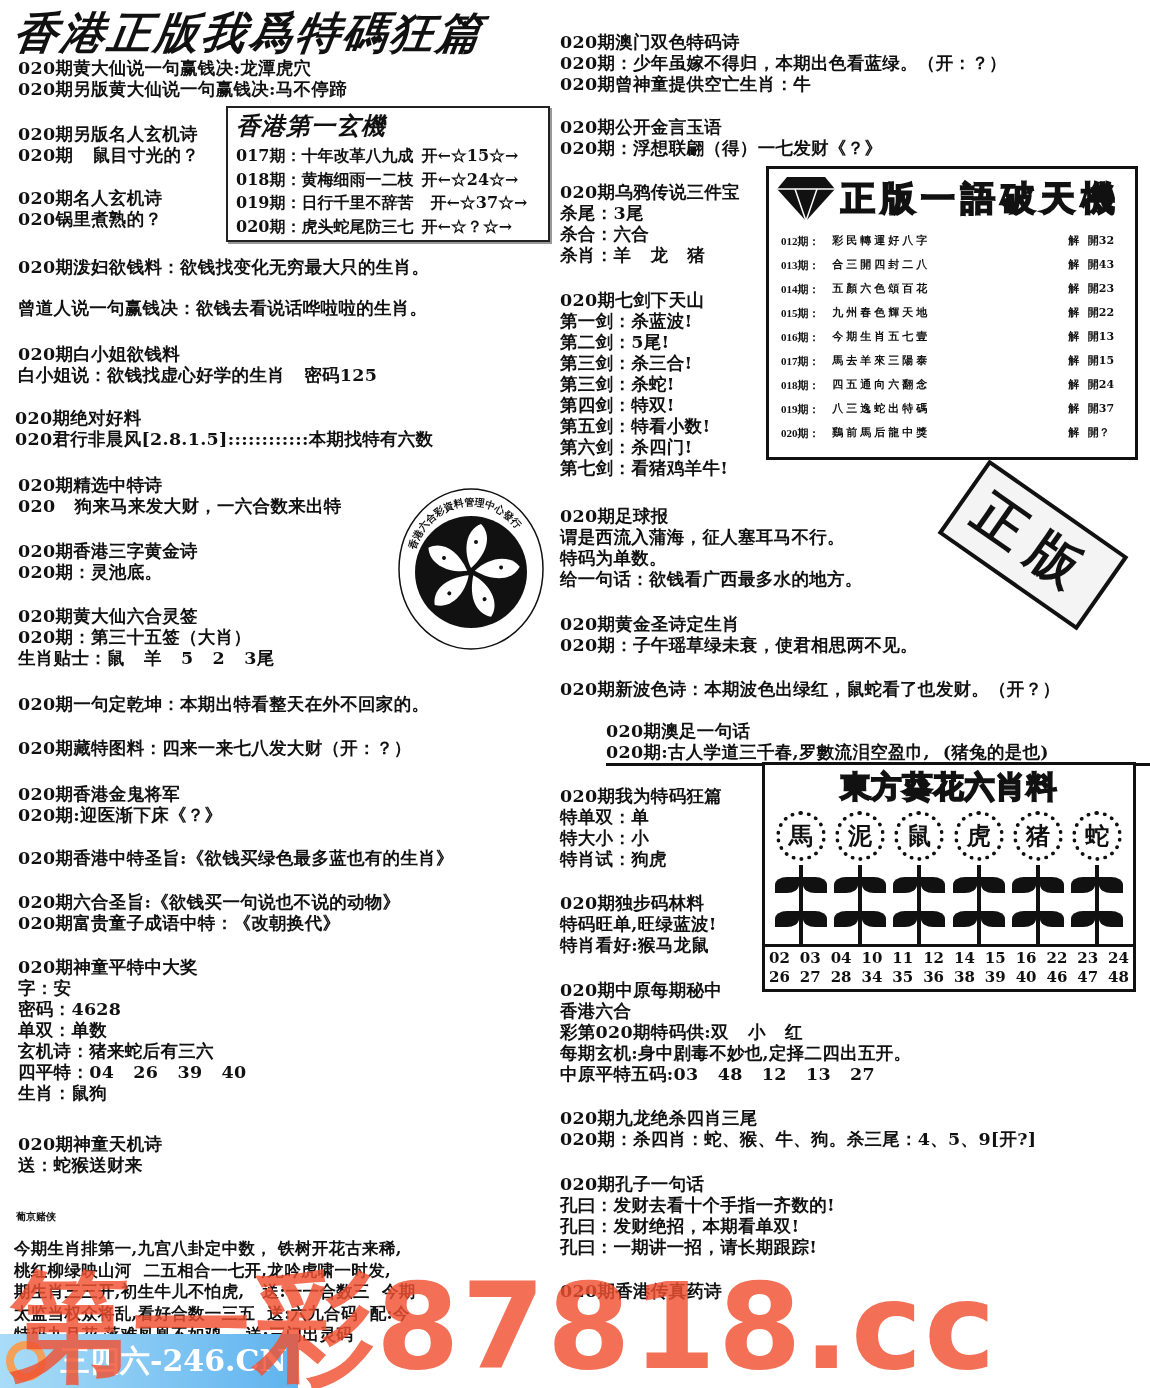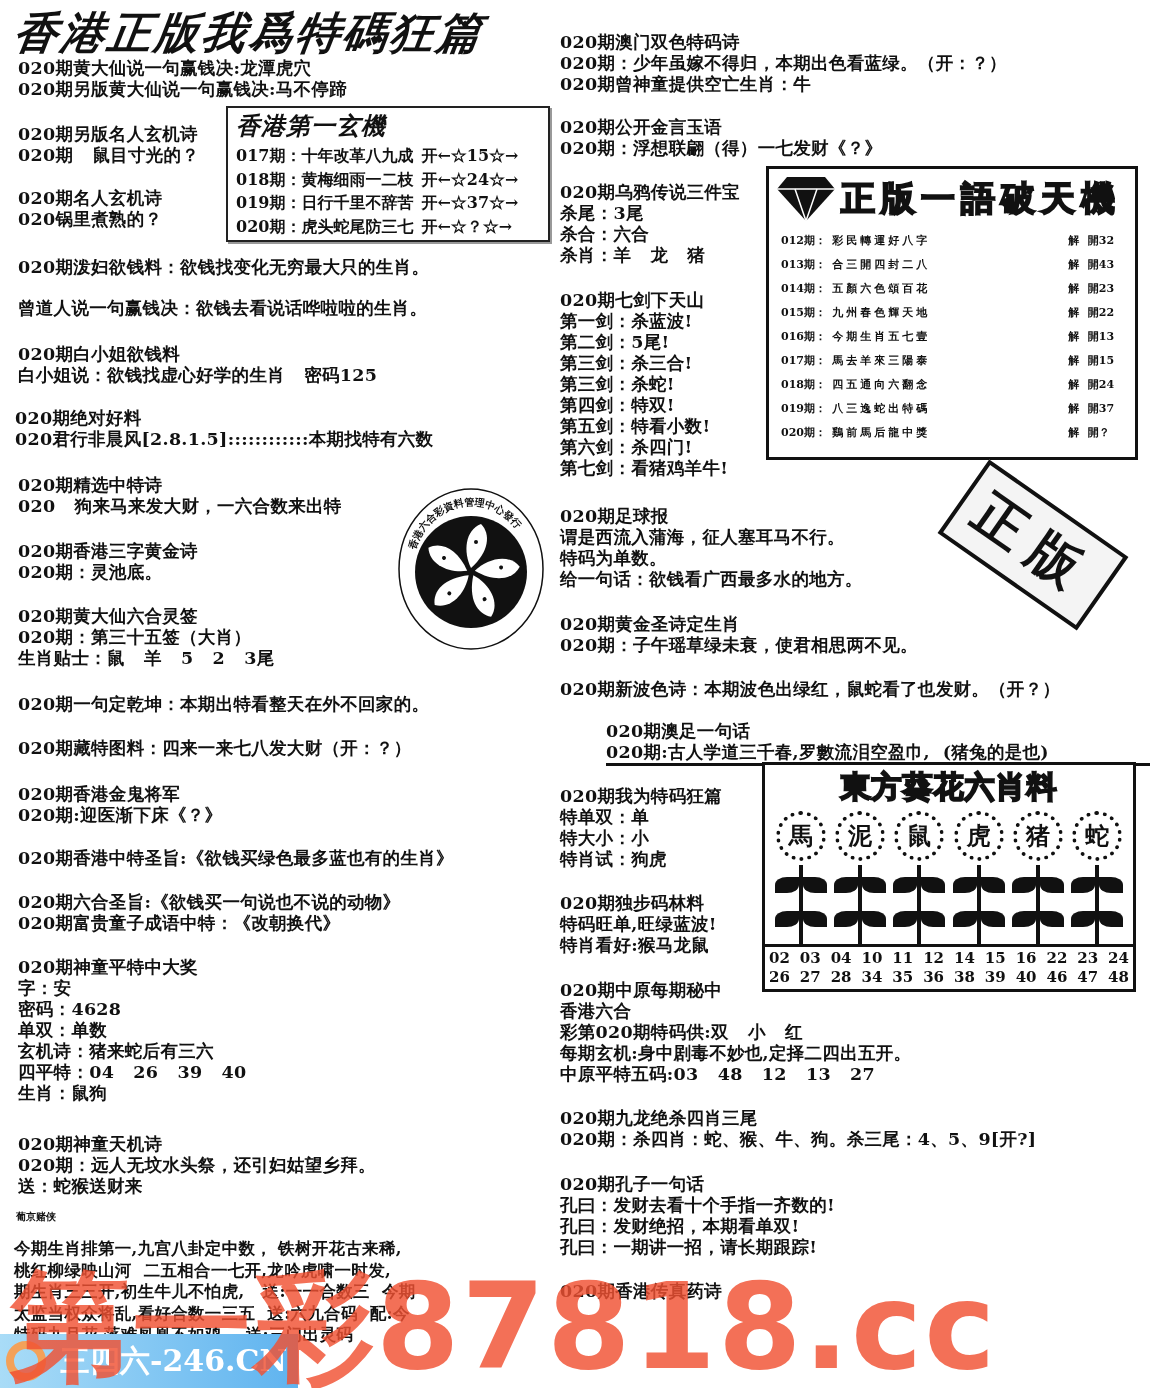--- a/index.html
+++ b/index.html
@@ -13,21 +13,21 @@
       transform: skewX(-8deg);
     }
     .box1 { left: 226px; top: 106px; width: 324px; height: 136px; border: 2px solid #222; background: #fff; box-shadow: 2px 2px 0 #999; }
     .box1 .hd { font-family: "DejaVu Sans", sans-serif; font-weight: 900; font-style: italic; font-size: 24px; padding: 2px 8px; letter-spacing: 1px; }
     .box1 .row { font-size: 16px; line-height: 23.5px; padding-left: 8px; white-space: nowrap; font-weight: 600; }
     .box1 .row span { display: inline-block; }
     .box2 { left: 766px; top: 166px; width: 372px; height: 294px; border: 3px solid #111; background: #fff; }
     .box2 .hd { display: flex; align-items: center; height: 60px; padding-left: 8px; }
     .box2 .hd .t { font-family: "DejaVu Serif", serif; font-weight: 900; font-size: 34px; letter-spacing: 6px; color: #fff; -webkit-text-stroke: 2px #111; margin-left: 6px; }
     .box2 .row { display: flex; font-size: 11px; line-height: 24px; height: 24px; padding-left: 12px; font-weight: 700; }
-    .box2 .row .p { width: 52px; }
+    .box2 .row .p { width: 52px; font-family: Liberation Serif, serif; }
     .box2 .row .c { width: 240px; letter-spacing: 3px; }
     .box2 .row .k { width: 48px; }
     .stamp { left: 948px; top: 500px; width: 170px; height: 90px; border: 4px solid #111; transform: rotate(35deg); display: flex; align-items: center; justify-content: center; background: #f4f4f4; }
     .stamp span { font-family: "DejaVu Sans", sans-serif; font-weight: 900; font-size: 52px; letter-spacing: 14px; }
     .emblem { left: 396px; top: 486px; width: 150px; height: 166px; }
     .box3 { left: 762px; top: 762px; width: 374px; height: 230px; border: 3px solid #111; background: #fff; }
     .box3 .hd { text-align: center; font-family: "DejaVu Sans", sans-serif; font-weight: 900; font-size: 30px; color: #fff; -webkit-text-stroke: 2px #111; letter-spacing: 1px; height: 42px; line-height: 44px; }
     .flowers { display: flex; justify-content: space-around; height: 135px; padding: 0 6px; }
     .flower { width: 56px; position: relative; }
     .flower .head { width: 50px; height: 50px; border-radius: 50%; border: 4px dotted #111; margin: 4px auto 0; display: flex; align-items: center; justify-content: center; font-weight: 900; font-size: 24px; font-family: "DejaVu Sans", sans-serif; }
@@ -107,38 +107,37 @@
     <div>020期神童平特中大奖</div>
     <div>字：安</div>
     <div>密码：4628</div>
     <div>单双：单数</div>
     <div>玄机诗：猪来蛇后有三六</div>
     <div style="white-space:pre">四平特：04   26   39   40</div>
     <div>生肖：鼠狗</div>
   </div>
   <div class="abs line" style="left:18px;top:1134px;">
     <div>020期神童天机诗</div>
-    <div>020期：远人无坟水头祭，还引妇姑望乡拜。</div>
     <div>送：蛇猴送财来</div>
   </div>
   <div class="abs" style="left:16px;top:1210px;font-size:10px;font-weight:800;font-family:'DejaVu Sans',sans-serif;">葡京赌侠</div>
   <div class="abs line" style="left:14px;top:1238px;font-size:16.5px;line-height:21.5px;">
     <div style="white-space:pre">今期生肖排第一,九宫八卦定中数， 铁树开花古来稀,</div>
     <div style="white-space:pre">桃红柳绿映山河  二五相合一七开,龙吟虎啸一时发,</div>
     <div style="white-space:pre">期生肖三三开,初生牛儿不怕虎,   送:一一合数三  今期</div>
     <div style="white-space:pre">太监当权众将乱,看好合数一三五  送:六九合码  配:今</div>
     <div style="white-space:pre">特码九月花,落难凤凰不如鸡,   送:三门出灵码</div>
   </div>
 </div>
 
 <div class="abs box1">
   <div class="hd">香港第一玄機</div>
   <div class="row"><span>017期：</span><span style="margin-right:8px">十年改革八九成</span><span>开←☆15☆→</span></div>
   <div class="row"><span>018期：</span><span style="margin-right:8px">黄梅细雨一二枝</span><span>开←☆24☆→</span></div>
-  <div class="row"><span>019期：</span><span style="margin-right:8px">日行千里不辞苦</span><span>开←☆37☆→</span></div>
+  <div class="row"><span>019期：</span><span style="margin-right:17px">日行千里不辞苦</span><span>开←☆37☆→</span></div>
   <div class="row"><span>020期：</span><span style="margin-right:8px">虎头蛇尾防三七</span><span>开←☆？☆→</span></div>
 </div>
 
 <div class="abs emblem">
   <svg width="150" height="166" viewBox="0 0 150 166">
     <ellipse cx="75" cy="83" rx="72" ry="80" fill="#fff" stroke="#111" stroke-width="1.5"></ellipse>
     <circle cx="75" cy="86" r="56" fill="#111"></circle>
     <g fill="#fff" transform="translate(75,86)">
       <path d="M0,-4 C-8,-20 -6,-42 10,-48 C20,-38 18,-20 0,-4Z"></path>
       <path d="M0,-4 C-8,-20 -6,-42 10,-48 C20,-38 18,-20 0,-4Z" transform="rotate(72)"></path>

